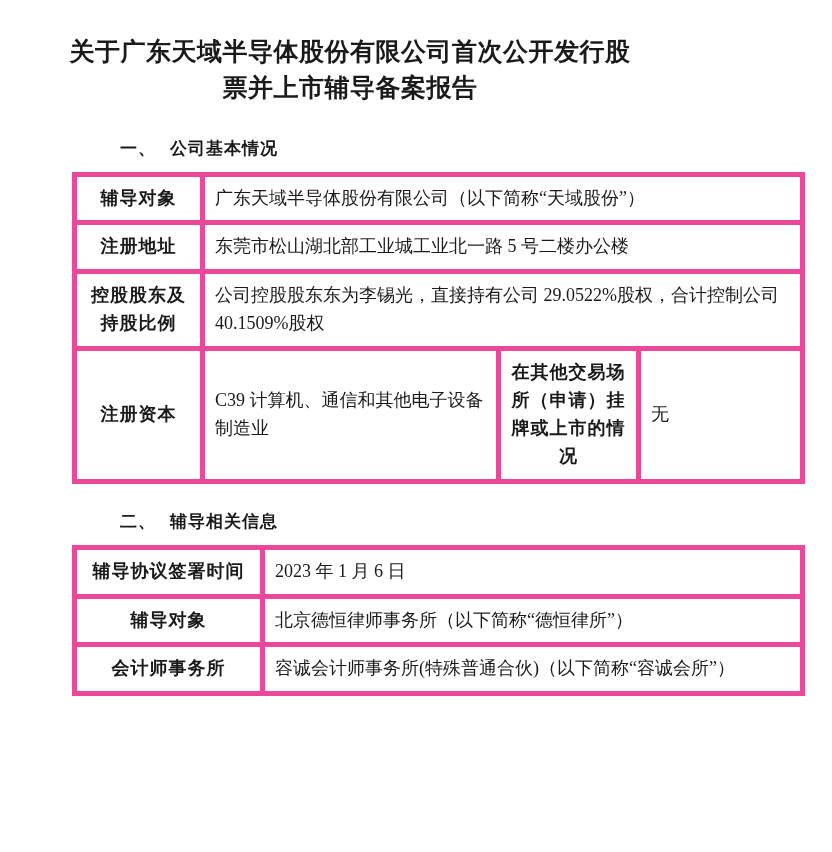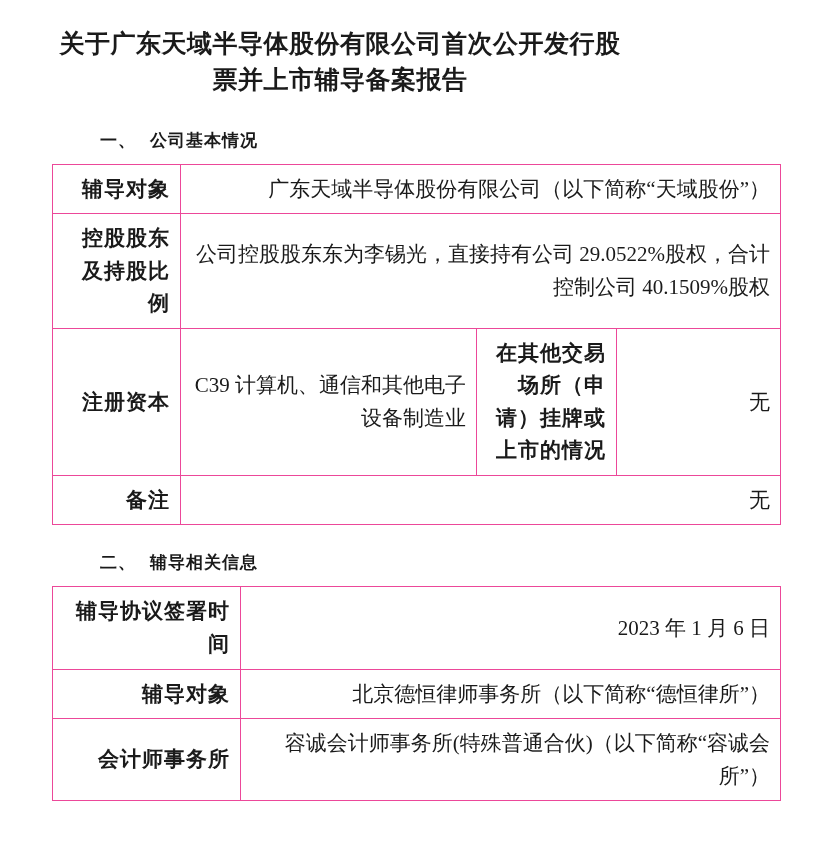--- a/index.html
+++ b/index.html
@@ -10,21 +10,22 @@
   body {
     width: 832px;
     height: 852px;
     font-family: "Liberation Serif", "DejaVu Serif", serif;
     color: #1a1a1a;
     overflow: hidden;
   }
   .page {
     width: 688px;
     box-sizing: border-box;
-    padding: 22px 52px 0 44px;
+    padding: 22px 52px 0 64px;
+    margin-top: 8px;
   }
   .doc-title {
     text-align: center;
     font-size: 25px;
     font-weight: bold;
     line-height: 1.45;
     letter-spacing: 0.5px;
     margin: 4px 0 0 0;
   }
   .section-heading {
@@ -36,26 +37,25 @@
   .section-heading .num {
     margin-right: 14px;
   }
   table.info {
     width: 728px;
     border-collapse: collapse;
     table-layout: fixed;
     margin: 0 0 0 8px;
   }
   table.info td {
-    border: 1px solid #ec4899;
+    border: 5px solid #ec4899;
     padding: 8px 10px;
-    font-size: 21px;
+    font-size: 18px;
     line-height: 1.55;
     vertical-align: middle;
-    text-align: right;
   }
   td.label {
     font-weight: bold;
     text-align: center;
     letter-spacing: 1px;
   }
   td.value {
     text-align: left;
   }
   .t1 col.c1 { width: 128px; }
@@ -89,32 +89,32 @@
         <col class="c2">
         <col class="c3">
         <col class="c4">
     </colgroup>
     <tbody>
       <tr>
         <td class="label">辅导对象</td>
         <td class="value" colspan="3">广东天域半导体股份有限公司（以下简称“天域股份”）</td>
       </tr>
       <tr>
+        <td class="label">注册地址</td>
+        <td class="value" colspan="3">东莞市松山湖北部工业城工业北一路 5 号二楼办公楼</td>
+      </tr>
+      <tr>
         <td class="label">控股股东及持股比例</td>
         <td class="value" colspan="3">公司控股股东东为李锡光，直接持有公司 29.0522%股权，合计控制公司 40.1509%股权</td>
       </tr>
       <tr>
         <td class="label">注册资本</td>
         <td class="value">C39 计算机、通信和其他电子设备制造业</td>
         <td class="label">在其他交易场所（申请）挂牌或上市的情况</td>
         <td class="value">无</td>
-      </tr>
-      <tr>
-        <td class="label">备注</td>
-        <td class="value" colspan="3">无</td>
       </tr>
     </tbody>
   </table>
 
   <div class="section-heading section2">
     <span class="num">二、</span><span>辅导相关信息</span>
   </div>
 
   <table class="info t2">
     <colgroup>

